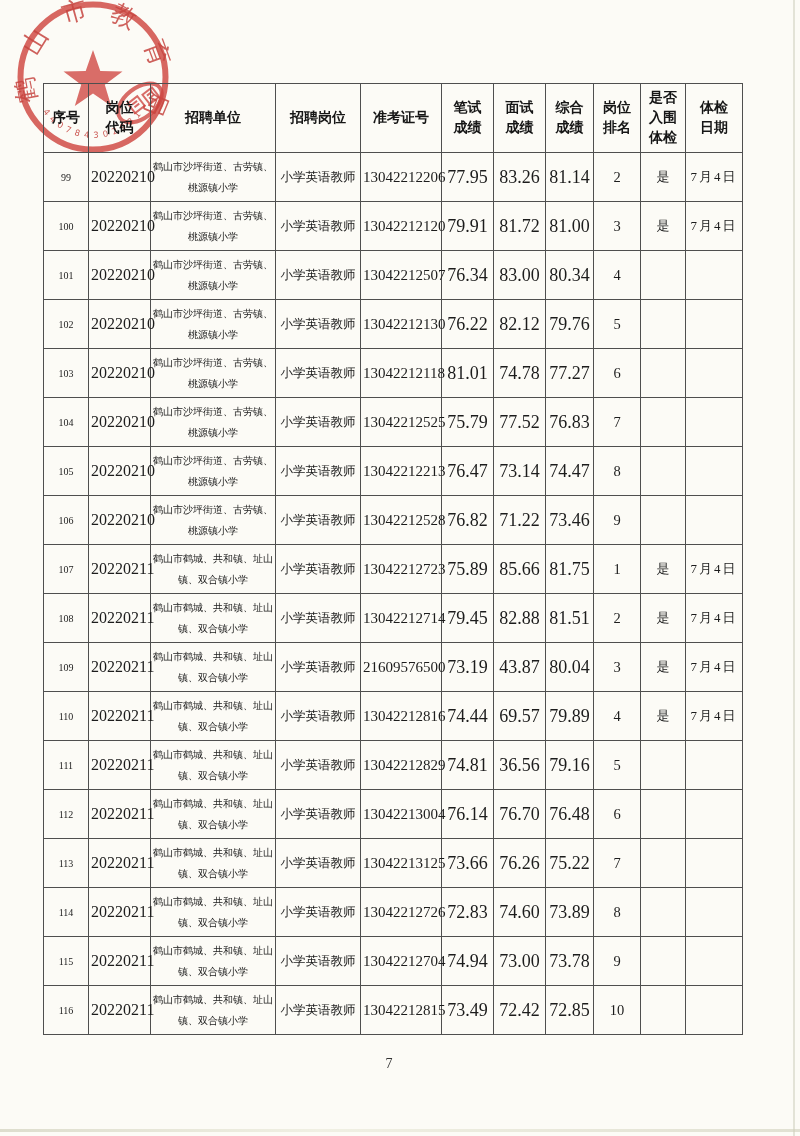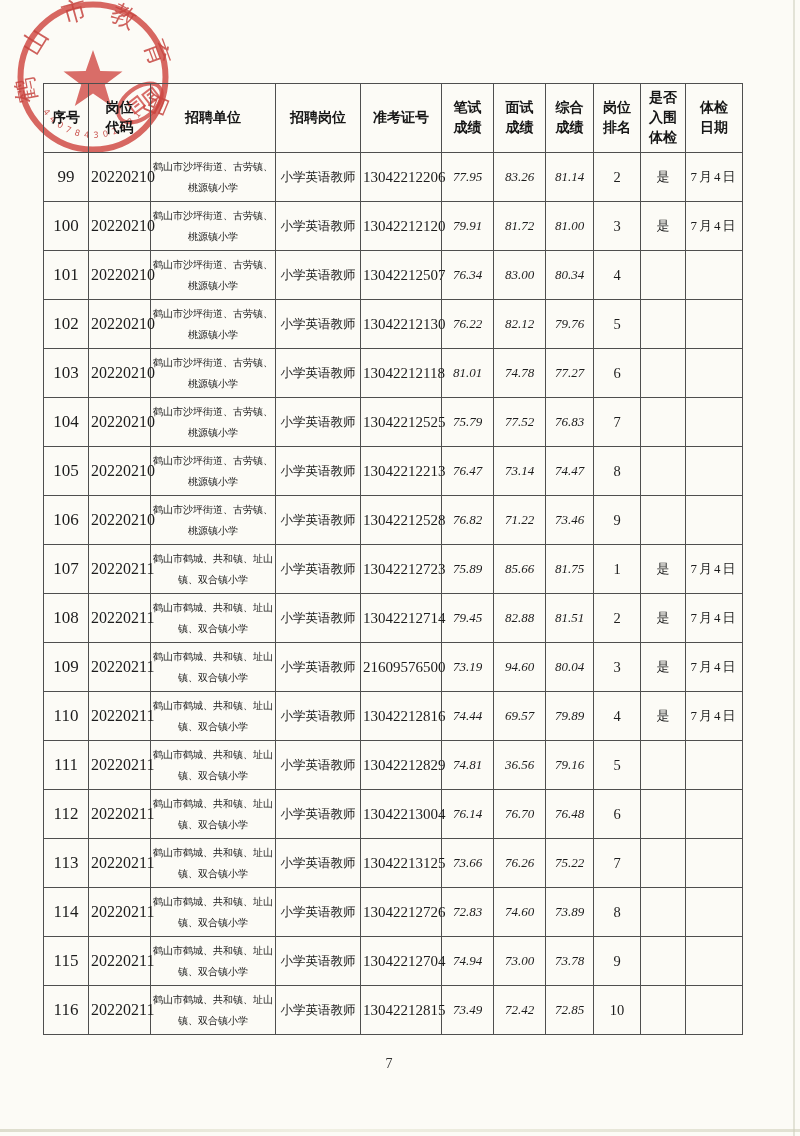--- a/index.html
+++ b/index.html
@@ -33,26 +33,26 @@
   }
   table.results thead tr { height: 69px; }
   table.results tbody tr { height: 49px; }
   table.results th {
     font-size: 14px;
     font-weight: 600;
     white-space: pre-line;
     line-height: 1.45;
     color: #161616;
   }
-  td:nth-child(1) { font-size: 17px; }
+  td:nth-child(1) { font-size: 10px; }
   td:nth-child(2) { font-size: 16px; }
   td:nth-child(3) { font-size: 10px; line-height: 2.1; padding: 0 7px; }
   td:nth-child(4) { font-size: 12.5px; }
   td:nth-child(5) { font-size: 15px; }
-  td:nth-child(6), td:nth-child(7), td:nth-child(8) { font-size: 13px; font-style: italic; }
+  td:nth-child(6), td:nth-child(7), td:nth-child(8) { font-size: 18px; }
   td:nth-child(9) { font-size: 14.5px; }
   td:nth-child(10) { font-size: 13px; }
   td:nth-child(11) { font-size: 13px; letter-spacing: 2px; white-space: nowrap; margin-top: 44px; }
 
   
   .page-number {
     position: absolute; top: 1056px; left: 0; width: 778px;
     text-align: center; font-size: 14px; color: #333;
   }
 
@@ -283,21 +283,21 @@
           <td>7月4日</td>
         </tr>
 
         <tr>
           <td>109</td>
           <td>20220211</td>
           <td>鹤山市鹤城、共和镇、址山镇、双合镇小学</td>
           <td>小学英语教师</td>
           <td>21609576500</td>
           <td>73.19</td>
-          <td>94.60</td>
+          <td>43.87</td>
           <td>80.04</td>
           <td>3</td>
           <td>是</td>
           <td>7月4日</td>
         </tr>
 
         <tr>
           <td>110</td>
           <td>20220211</td>
           <td>鹤山市鹤城、共和镇、址山镇、双合镇小学</td>

